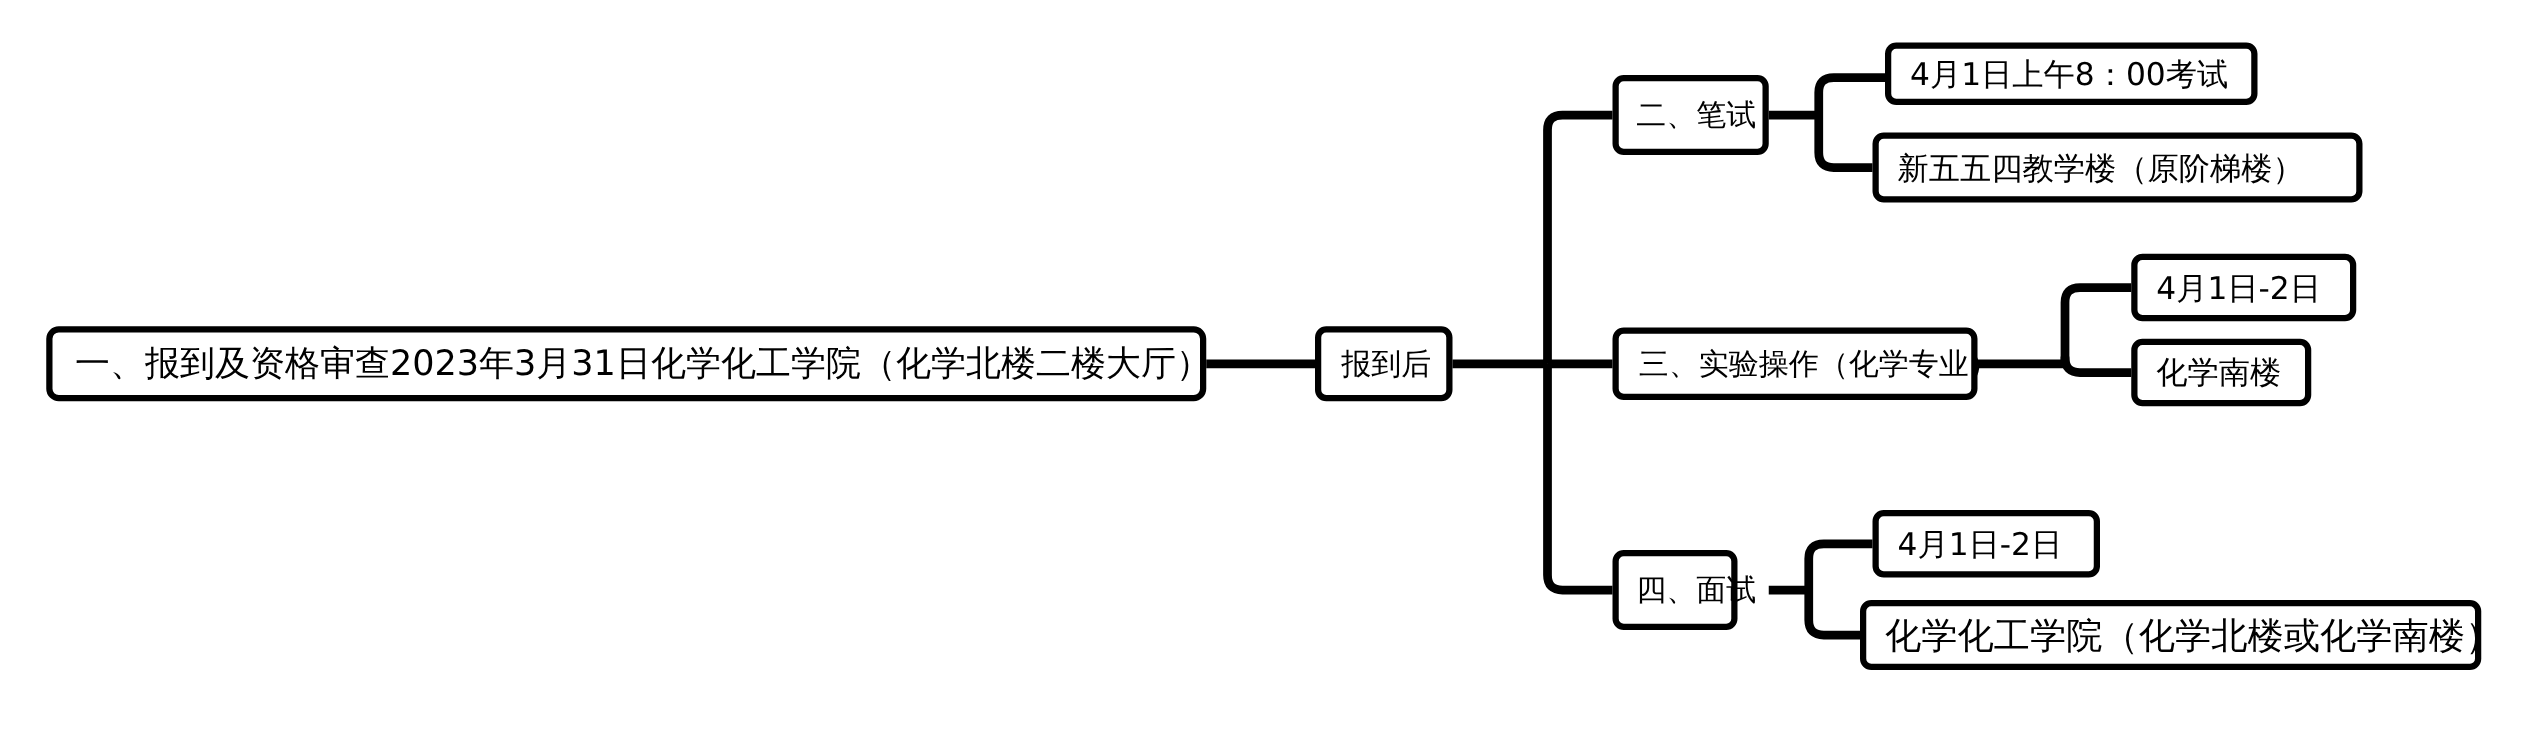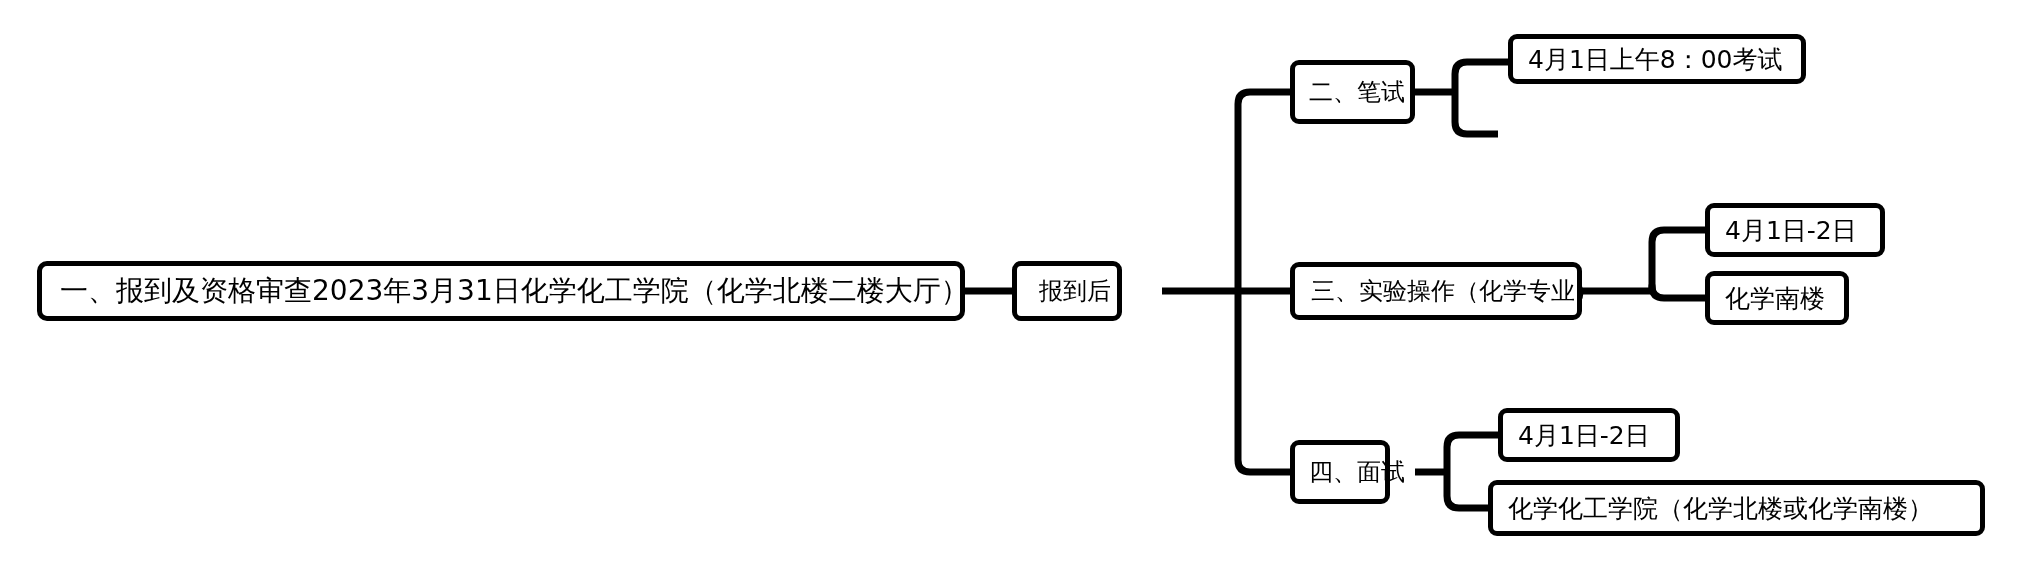--- a/index.html
+++ b/index.html
@@ -49,26 +49,25 @@
     top: 261px;
     width: 928px;
     height: 60px;
     border-radius: 10px;
     padding-left: 18px;
     padding-right: 28px;
   }
   .n-root .label { font-size: 28px; }
 
   .n-hub {
-    left: 1012px;
+    left: 1052px;
     top: 261px;
     width: 110px;
     height: 60px;
     padding-left: 16px;
-    justify-content: center;
   }
   .n-hub .label { font-size: 24px; }
 
   .n-b1 {
     left: 1290px;
     top: 60px;
     width: 125px;
     height: 64px;
     padding-left: 14px;
   }
@@ -138,21 +137,21 @@
   }
   .n-l3a .label { font-size: 25px; }
 
   .n-l3b {
     left: 1488px;
     top: 480px;
     width: 497px;
     height: 56px;
     padding-left: 15px;
   }
-  .n-l3b .label { font-size: 25px; }
+  .n-l3b .label { font-size: 29px; }
 </style>
 </head>
 <body>
 
 <div id="canvas">
 
   <svg id="edges" viewBox="0 0 2033 586" width="2033" height="586" xmlns="http://www.w3.org/2000/svg">
     <g fill="none" stroke="#000000" stroke-width="7" stroke-linecap="butt" stroke-linejoin="round">
 
       <path d="M 965 291 L 1052 291"></path>
@@ -194,20 +193,23 @@
   </div>
 
   <div class="node n-b3">
     <span class="label">四、面试</span>
   </div>
 
   <div class="node n-l1a">
     <span class="label">4月1日上午8：00考试</span>
   </div>
 
+  <div class="node n-l1b">
+    <span class="label">新五五四教学楼（原阶梯楼）</span>
+  </div>
 
   <div class="node n-l2a">
     <span class="label">4月1日-2日</span>
   </div>
 
   <div class="node n-l2b">
     <span class="label">化学南楼</span>
   </div>
 
   <div class="node n-l3a">

